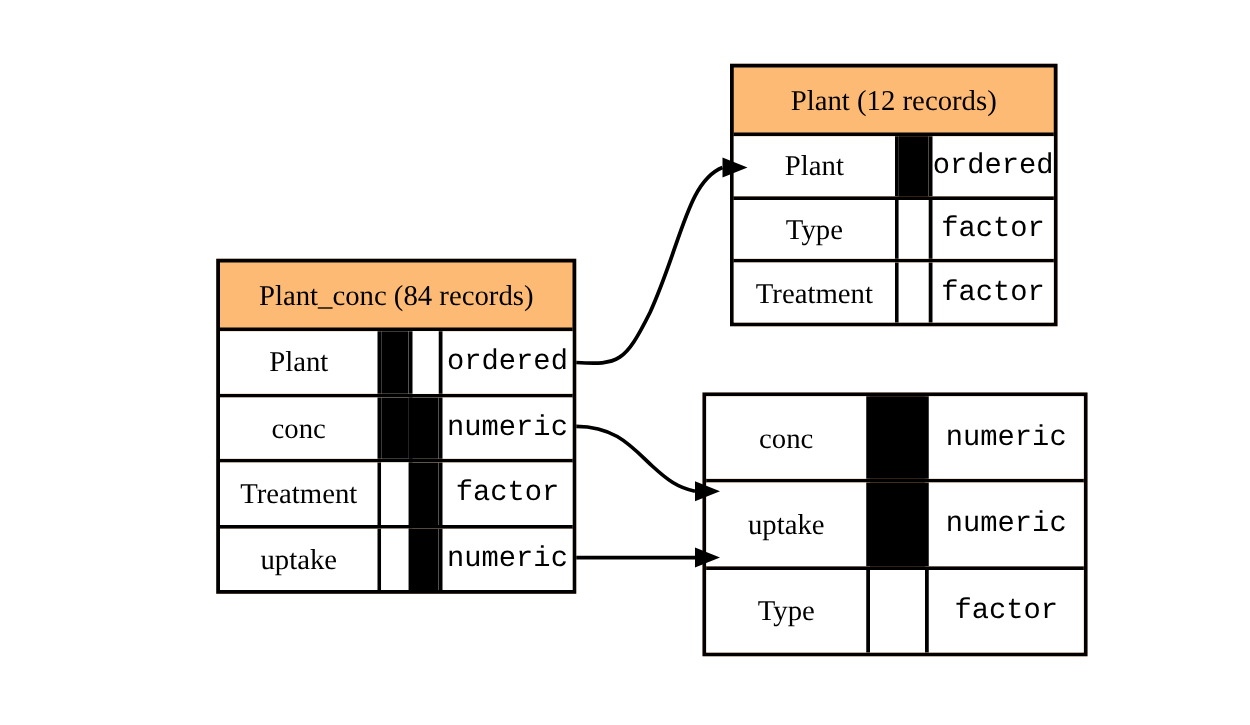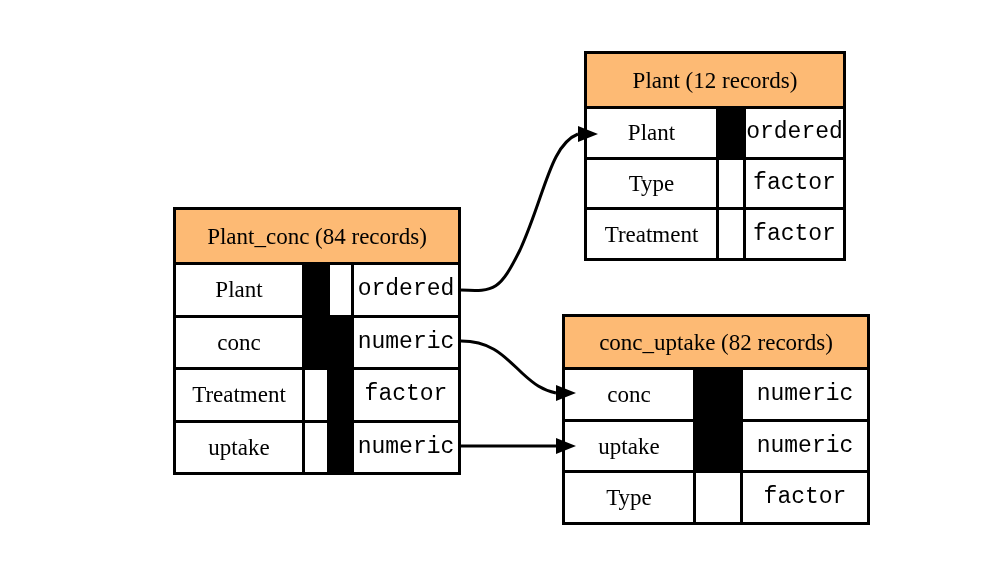--- a/index.html
+++ b/index.html
@@ -176,21 +176,20 @@
     <div class="tbl-row last">
       <div class="cell-name">Treatment</div>
       <div class="cell-mid">
         <div class="mid-seg"></div>
       </div>
       <div class="cell-type">factor</div>
     </div>
   </div>
 
   <div class="tbl" id="tbl-conc-uptake">
-    <div class="tbl-title">conc_uptake (82 records)</div>
 
     <div class="tbl-row">
       <div class="cell-name">conc</div>
       <div class="cell-mid">
         <div class="mid-seg filled"></div>
       </div>
       <div class="cell-type">numeric</div>
     </div>
 
     <div class="tbl-row">

